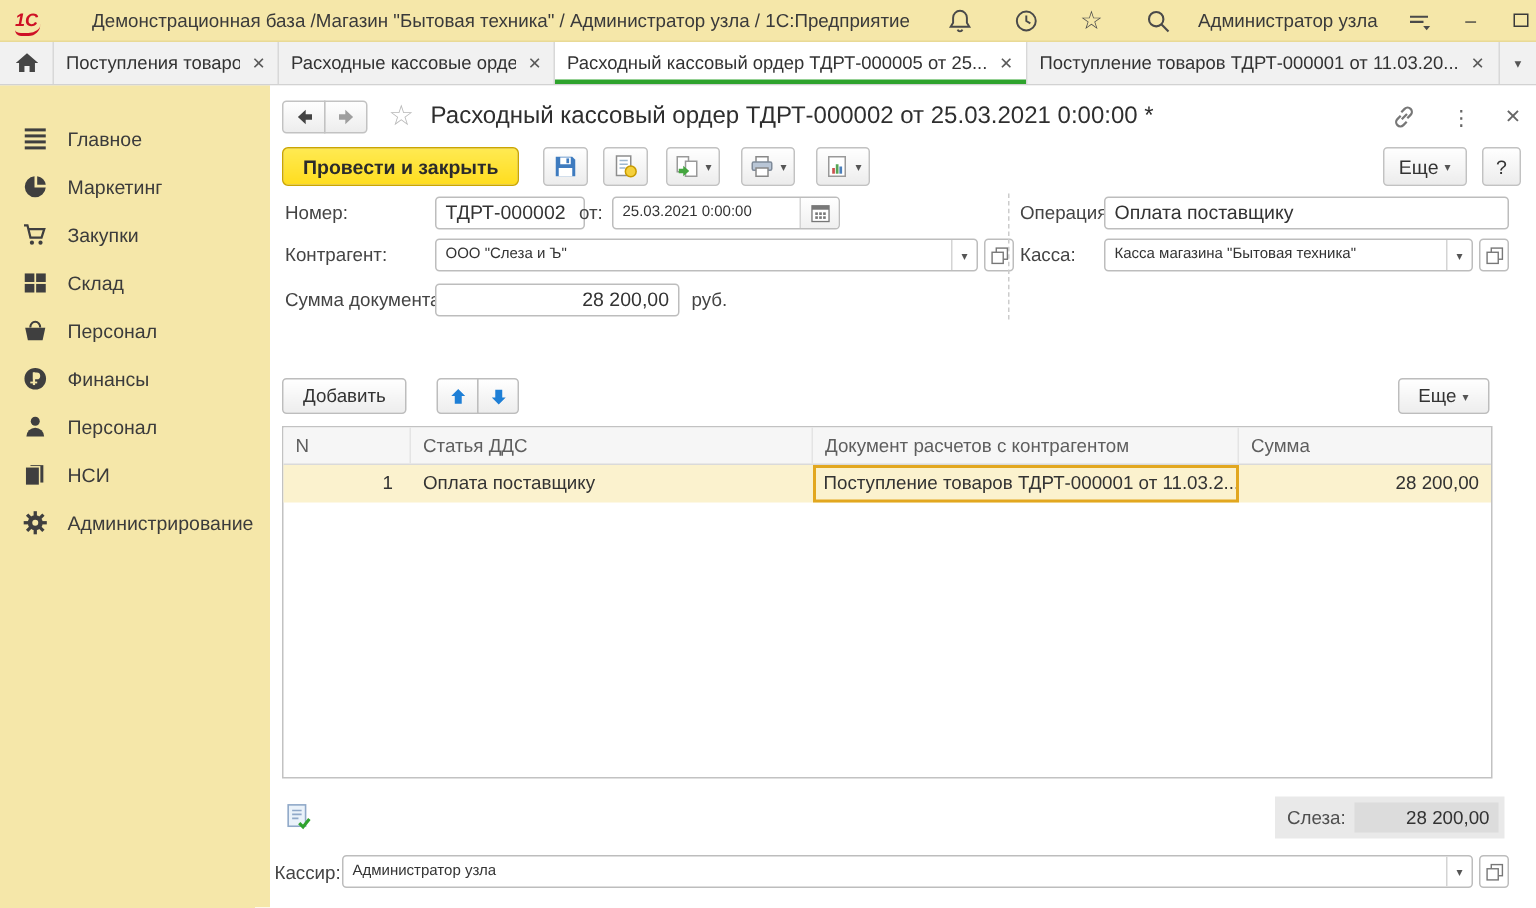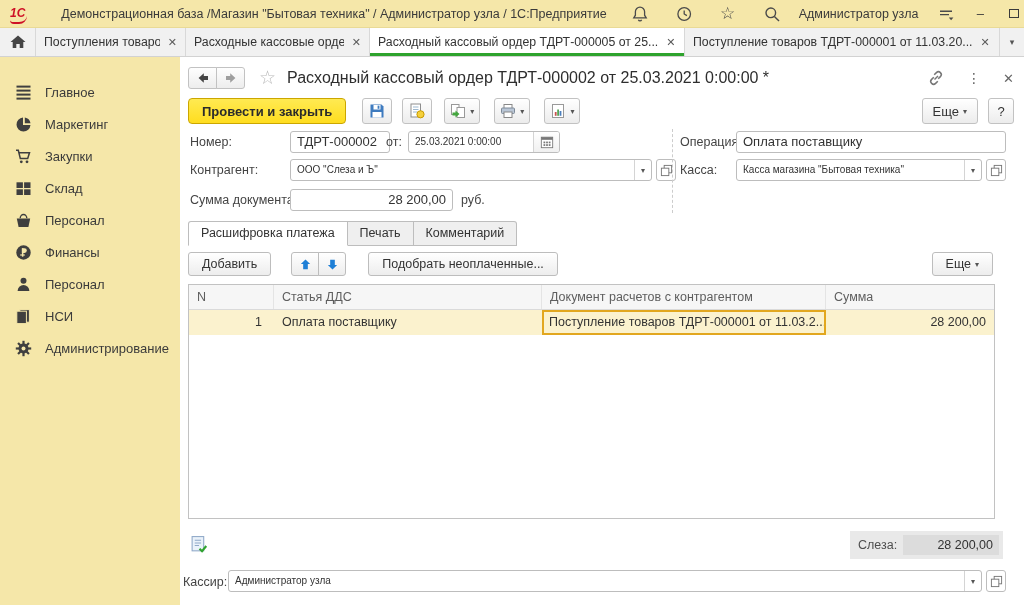--- a/index.html
+++ b/index.html
@@ -399,41 +399,35 @@
         <rect x="1.5" y="4.5" width="8" height="8"></rect>
       </svg>
   </div>
 
   <span class="flabel" style="left:10px; top:132px;">Сумма документа:</span>
   <div class="finput" style="left:110px; top:132px; width:163px; text-align:right;">28 200,00</div>
   <span class="flabel" style="left:281px; top:132px;">руб.</span>
 
   <div class="dash-sep"></div>
 
-  <div class="ftabs">
-    <div class="ftab active">Расшифровка платежа</div>
-    <div class="ftab">Печать</div>
-    <div class="ftab">Комментарий</div>
-  </div>
 
   <div class="gtoolbar">
     <div class="gbtn">Добавить</div>
     <div class="updown">
       <div class="arr-btn up">
         <svg width="13" height="13" viewBox="0 0 14 14">
             <path fill="#1E7FD6" d="M7 1.5l5 5H9.5V12h-5V6.5H2z"></path>
           </svg>
       </div>
       <div class="arr-btn down">
         <svg width="13" height="13" viewBox="0 0 14 14">
             <path fill="#1E7FD6" d="M7 12.5l-5-5h2.5V2h5v5.5H12z"></path>
           </svg>
       </div>
     </div>
-    <div class="gbtn" style="margin-left:22px">Подобрать неоплаченные...</div>
     <div class="gbtn" style="margin-left:auto">
       <span>Еще</span>
       <span class="dd-caret">▾</span>
     </div>
   </div>
 
   <div class="grid">
     <div class="gh">
       <div class="gh-cell" style="width:85px">N</div>
       <div class="gh-cell" style="width:268px">Статья ДДС</div>

